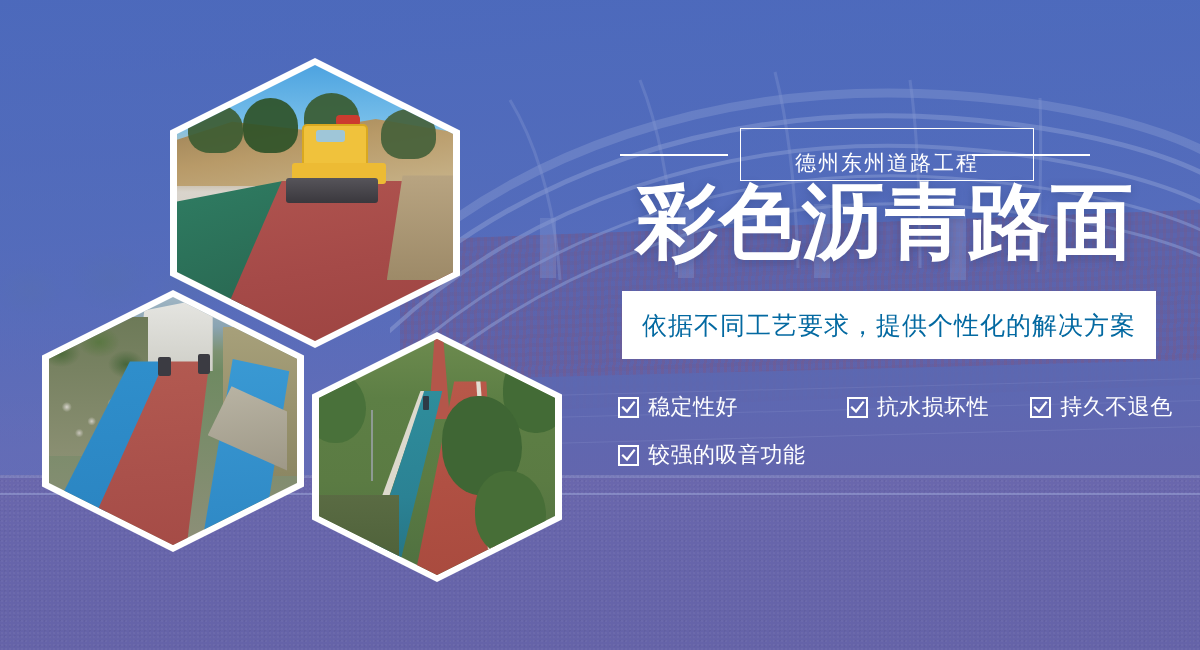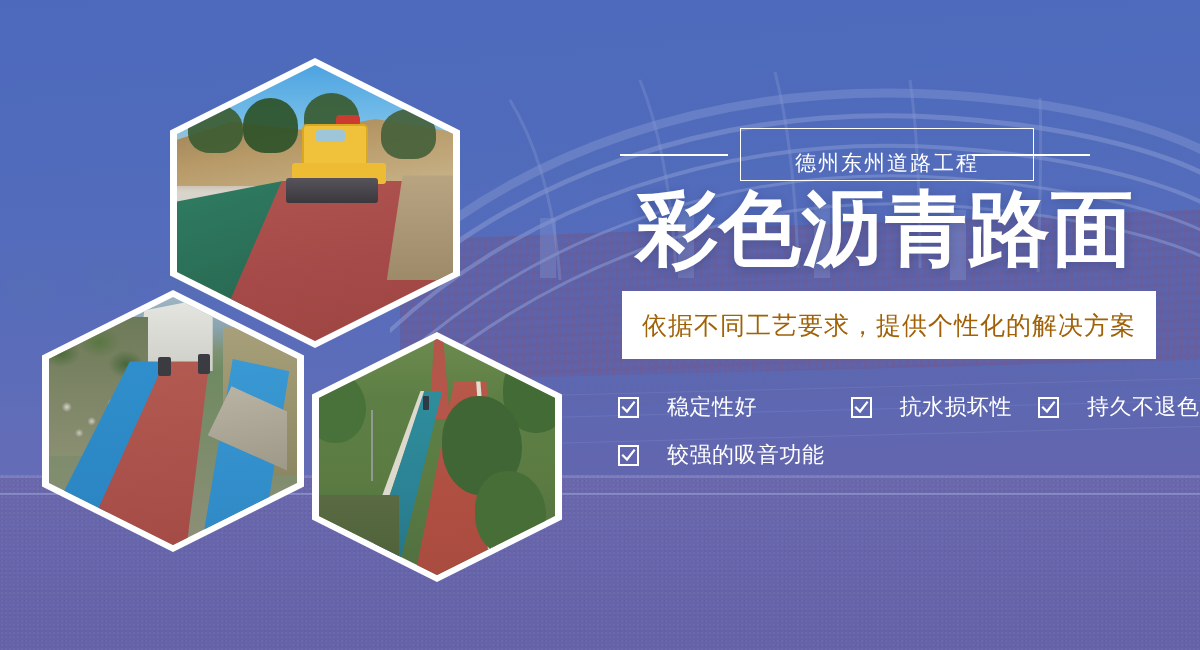--- a/index.html
+++ b/index.html
@@ -291,51 +291,50 @@
     color:#ffffff;font-size:21px;letter-spacing:2px;
     font-family:"DejaVu Sans","Liberation Sans",sans-serif;
     white-space:nowrap;
     margin-top:17px;
   }
 
   .main-title{
     position:absolute;left:636px;top:188px;
     color:#ffffff;font-size:82px;font-weight:bold;
     letter-spacing:1px;line-height:1;white-space:nowrap;
-    font-family:Liberation Sans, sans-serif;
+    font-family:Liberation Mono, monospace;
     text-shadow:0 2px 10px rgba(30,45,95,.28);
   }
 
   .subtitle-band{
     position:absolute;left:622px;top:291px;width:534px;height:68px;
     background:#ffffff;
     display:flex;align-items:center;justify-content:center;
   }
   .subtitle-text{
-    color:#a16207;font-size:25px;letter-spacing:1px;white-space:nowrap;
+    color:#0369a1;font-size:25px;letter-spacing:1px;white-space:nowrap;
     font-family:"DejaVu Sans","Liberation Sans",sans-serif;
   }
 
   .features{
     position:absolute;left:618px;top:392px;width:570px;
     display:grid;grid-template-columns:auto auto auto;
     row-gap:18px;column-gap:26px;
   }
   .feature{
     display:flex;align-items:center;white-space:nowrap;
   }
   .checkbox{
     width:21px;height:21px;border:2px solid #ffffff;
     margin-right:9px;flex:0 0 auto;position:relative;box-sizing:border-box;
   }
   .checkbox svg{position:absolute;left:1px;top:1px;}
   .feature-label{
     color:#ffffff;font-size:22px;letter-spacing:.5px;
     font-family:"DejaVu Sans","Liberation Sans",sans-serif;
-    margin-left:19px;
   }
 </style>
 </head>
 <body>
 
 <div class="banner">
 
   <div class="bg-sky"></div>
   <div class="bg-trees"></div>
 

